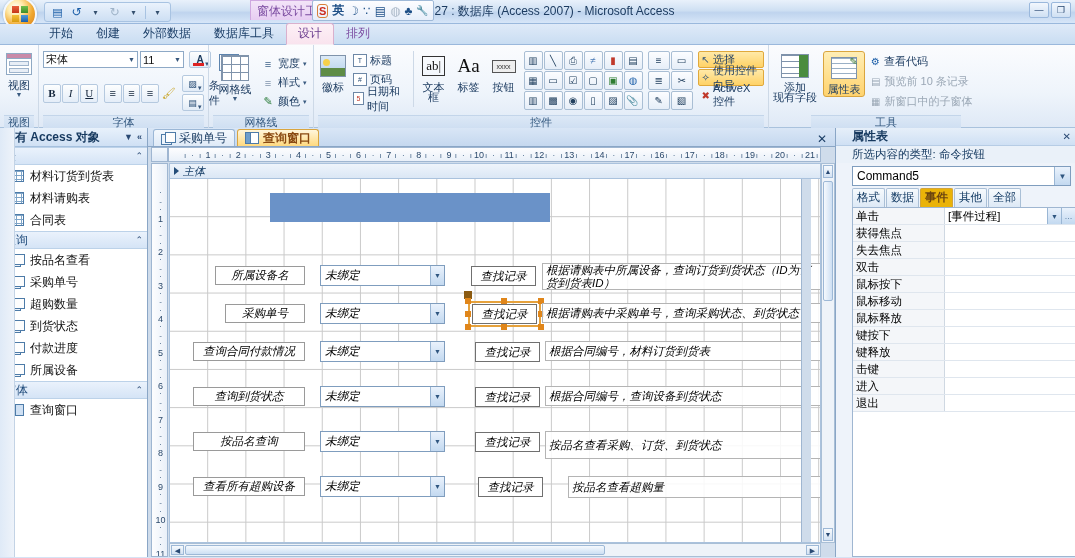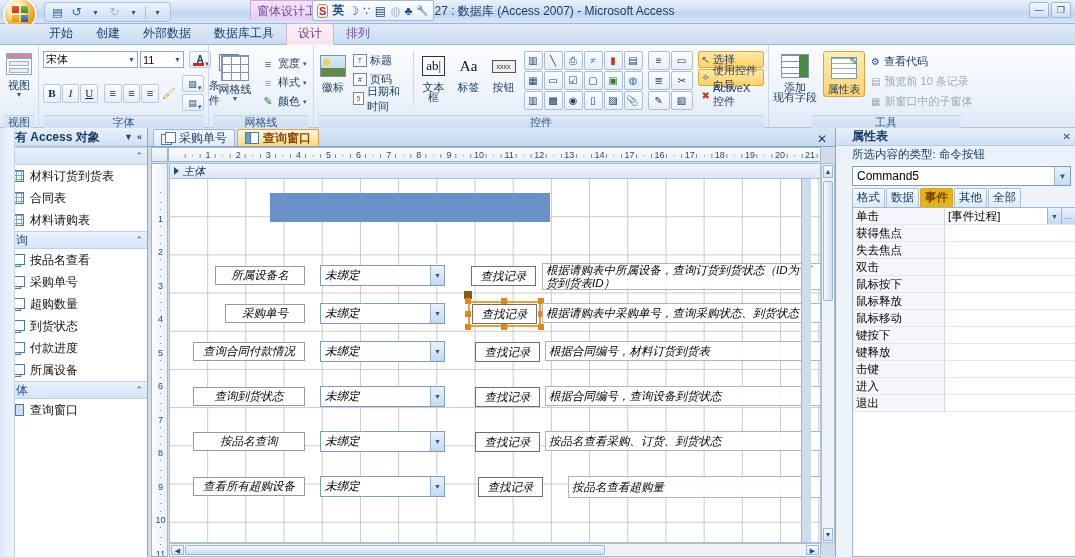--- a/index.html
+++ b/index.html
@@ -402,21 +402,21 @@
 
       <div class="bigbtn" style="width:34px">
         <div class="glyph">
           <div style="border:1px solid #333;padding:1px 3px;font-family:'Liberation Serif',serif;font-size:13px;color:#111;">ab|</div>
         </div>
         <div class="cap" style="line-height:10px;">文本框</div>
       </div>
 
       <div class="bigbtn" style="width:34px">
         <div class="glyph">
-          <span style="font-family:'Liberation Serif',serif;font-size:15px;color:#111;">Aa</span>
+          <span style="font-family:'Liberation Serif',serif;font-size:19px;color:#111;">Aa</span>
         </div>
         <div class="cap">标签</div>
       </div>
 
       <div class="bigbtn" style="width:34px">
         <div class="glyph">
           <div style="border:1px solid #555;background:#eee;padding:2px 4px;font-size:7px;color:#333;">xxxx</div>
         </div>
         <div class="cap">按钮</div>
       </div>
@@ -526,25 +526,25 @@
     <div class="grphdr">
       <span class="t">表</span>
       <span class="c">⌃</span>
     </div>
     <div class="navitem">
       <span class="tblicon"></span>
       <span>材料订货到货表</span>
     </div>
     <div class="navitem">
       <span class="tblicon"></span>
-      <span>合同表</span>
+      <span>材料请购表</span>
     </div>
     <div class="navitem">
       <span class="tblicon"></span>
-      <span>材料请购表</span>
+      <span>合同表</span>
     </div>
 
     <div class="grphdr">
       <span class="t">查询</span>
       <span class="c">⌃</span>
     </div>
     <div class="navitem">
       <span class="qryicon"></span>
       <span>按品名查看</span>
     </div>
@@ -789,21 +789,21 @@
           </div>
           <div class="btn" style="left:305px;top:208px;width:65px;height:20px;">查找记录</div>
           <div class="desc" style="left:375px;top:207px;width:278px;height:20px;">根据合同编号，查询设备到货状态</div>
 
           <div class="lbl" style="left:23px;top:253px;width:112px;height:19px;">按品名查询</div>
           <div class="combo" style="left:150px;top:252px;width:125px;height:21px;">
             <span>未绑定</span>
             <span class="dd">▼</span>
           </div>
           <div class="btn" style="left:305px;top:253px;width:65px;height:20px;">查找记录</div>
-          <div class="desc" style="left:375px;top:252px;width:278px;height:20px;text-align:center;">按品名查看采购、订货、到货状态</div>
+          <div class="desc" style="left:375px;top:252px;width:278px;height:28px;text-align:center;">按品名查看采购、订货、到货状态</div>
 
           <div class="lbl" style="left:23px;top:298px;width:112px;height:19px;">查看所有超购设备</div>
           <div class="combo" style="left:150px;top:297px;width:125px;height:21px;">
             <span>未绑定</span>
             <span class="dd">▼</span>
           </div>
           <div class="btn" style="left:308px;top:298px;width:65px;height:20px;">查找记录</div>
           <div class="desc" style="left:398px;top:297px;width:275px;height:22px;">按品名查看超购量</div>
 
           <div class="canvasend"></div>
@@ -870,32 +870,32 @@
             <span></span>
           </div>
         </div>
         <div class="prow">
           <div class="pname">鼠标按下</div>
           <div class="pval">
             <span></span>
           </div>
         </div>
         <div class="prow">
+          <div class="pname">鼠标移动</div>
+          <div class="pval">
+            <span></span>
+          </div>
+        </div>
+        <div class="prow">
           <div class="pname">鼠标释放</div>
           <div class="pval">
             <span></span>
           </div>
         </div>
         <div class="prow">
-          <div class="pname">鼠标移动</div>
-          <div class="pval">
-            <span></span>
-          </div>
-        </div>
-        <div class="prow">
           <div class="pname">键按下</div>
           <div class="pval">
             <span></span>
           </div>
         </div>
         <div class="prow">
           <div class="pname">键释放</div>
           <div class="pval">
             <span></span>
           </div>

